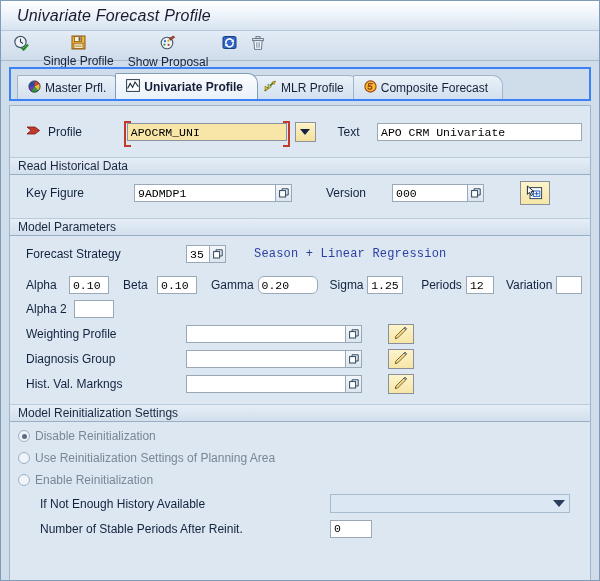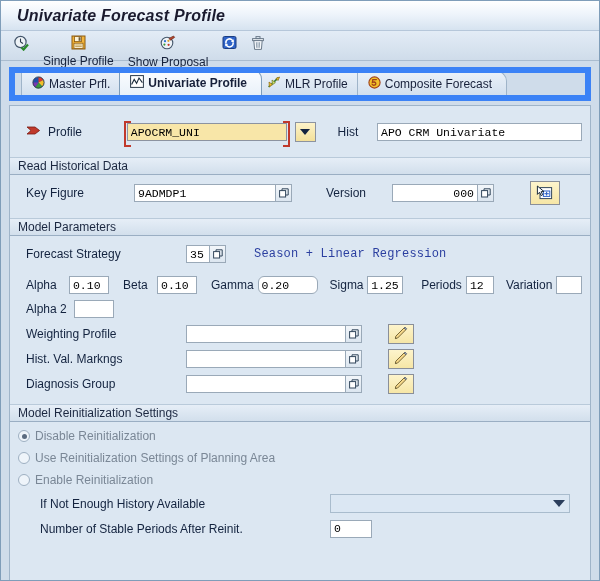--- a/index.html
+++ b/index.html
@@ -22,21 +22,21 @@
   
   .titlebar {
     height:30px;
     background:linear-gradient(to bottom,#ffffff 0%,#eef4fb 45%,#d6e3f0 100%);
     border-bottom:1px solid #b6c7da;
     display:flex; align-items:center;
     padding-left:16px;
   }
   .titlebar .title {
     font-size:16px;
-    font-weight:bold;
+    font-weight:normal;
     font-style:italic;
     color:#1a1a2e;
     letter-spacing:.2px;
   }
 
   
   .toolbar {
     height:30px;
     background:linear-gradient(to bottom,#e3ecf6 0%,#cfdcea 100%);
     border-bottom:1px solid #aabccf;
@@ -58,21 +58,21 @@
   .ico-exec { width:16px; height:16px; }
   
   .ico-save { width:15px; height:15px; }
   .ico-prop { width:16px; height:16px; }
   .ico-refresh { width:15px; height:15px; }
   .ico-trash { width:14px; height:16px; }
 
   
   .tabwrap {
     margin:6px 8px 0 8px;
-    border:6px solid #3b82f6;
+    border:2px solid #3b82f6;
     background:#cfdcea;
     height:34px;
     position:relative;
     overflow:hidden;
   }
   .tabs {
     display:flex; align-items:flex-end;
     height:100%;
     padding-left:6px;
   }
@@ -354,21 +354,21 @@
           </span>
           <span class="lab" style="margin-left:6px;width:84px">Profile</span>
 
           <span class="reqwrap">
             <input class="fld req" style="width: 160px;" readonly="" value="APOCRM_UNI">
           </span>
           <span class="ddbtn" style="margin-left:8px">
             <span class="caret"></span>
           </span>
 
-          <span class="lab" style="margin-left:22px;width:42px">Hist</span>
+          <span class="lab" style="margin-left:22px;width:42px">Text</span>
           <input class="fld" style="width: 218px;" readonly="" value="APO CRM Univariate">
         </div>
       </div>
     </div>
 
     <div class="spacer"></div>
 
     <div class="group">
       <div class="ghead">
         <span>Read Historical Data</span>
@@ -378,21 +378,21 @@
           <span class="lab" style="margin-left:8px;width:108px">Key Figure</span>
           <input class="fld" style="width: 142px;" readonly="" value="9ADMDP1">
           <span class="f4">
             <svg width="10" height="10" viewBox="0 0 10 10">
               <rect x="0.6" y="2.6" width="6" height="6.4" fill="#fff" stroke="#33475c" stroke-width="1"></rect>
               <path d="M3 2.6 L3 0.8 L9.2 0.8 L9.2 7 L6.6 7" fill="none" stroke="#33475c" stroke-width="1"></path>
             </svg>
           </span>
 
           <span class="lab" style="margin-left:34px;width:66px">Version</span>
-          <input class="fld" style="width: 86px; text-align: right;" readonly="" value="000">
+          <input class="fld" style="width: 76px;" readonly="" value="000">
           <span class="f4">
             <svg width="10" height="10" viewBox="0 0 10 10">
               <rect x="0.6" y="2.6" width="6" height="6.4" fill="#fff" stroke="#33475c" stroke-width="1"></rect>
               <path d="M3 2.6 L3 0.8 L9.2 0.8 L9.2 7 L6.6 7" fill="none" stroke="#33475c" stroke-width="1"></path>
             </svg>
           </span>
 
           <span class="ybtn big" style="margin-left:36px">
             <svg width="18" height="16" viewBox="0 0 18 16">
               <rect x="4" y="2.6" width="11.6" height="11" fill="#fff" stroke="#33475c" stroke-width="1"></rect>
@@ -465,54 +465,54 @@
         <span class="ybtn" style="margin-left:26px">
           <svg width="16" height="14" viewBox="0 0 16 14">
             <path d="M2.4 11.6 L4.6 11 L12.8 2.8 L11 1 L2.8 9.2 Z" fill="#f6d88a" stroke="#6b5a2a" stroke-width=".9"></path>
             <path d="M11 1 L12.8 2.8 L13.8 1.8 L12 0 Z" fill="#9aa3ae" stroke="#5a6470" stroke-width=".8"></path>
             <path d="M2.4 11.6 L3.6 11.3 L2.7 10.4 Z" fill="#3a3a3a"></path>
           </svg>
         </span>
       </div>
 
       <div class="row" style="height:25px">
+        <span class="lab" style="margin-left:8px;width:160px">Diagnosis Group</span>
+        <input class="fld" style="width: 160px;" readonly="" value="">
+        <span class="f4">
+          <svg width="10" height="10" viewBox="0 0 10 10">
+            <rect x="0.6" y="2.6" width="6" height="6.4" fill="#fff" stroke="#33475c" stroke-width="1"></rect>
+            <path d="M3 2.6 L3 0.8 L9.2 0.8 L9.2 7 L6.6 7" fill="none" stroke="#33475c" stroke-width="1"></path>
+          </svg>
+        </span>
+        <span class="ybtn" style="margin-left:26px">
+          <svg width="16" height="14" viewBox="0 0 16 14">
+            <path d="M2.4 11.6 L4.6 11 L12.8 2.8 L11 1 L2.8 9.2 Z" fill="#f6d88a" stroke="#6b5a2a" stroke-width=".9"></path>
+            <path d="M11 1 L12.8 2.8 L13.8 1.8 L12 0 Z" fill="#9aa3ae" stroke="#5a6470" stroke-width=".8"></path>
+            <path d="M2.4 11.6 L3.6 11.3 L2.7 10.4 Z" fill="#3a3a3a"></path>
+          </svg>
+        </span>
+      </div>
+
+      <div class="row" style="height:25px">
         <span class="lab" style="margin-left:8px;width:160px">Hist. Val. Markngs</span>
         <input class="fld" style="width: 160px;" readonly="" value="">
         <span class="f4">
           <svg width="10" height="10" viewBox="0 0 10 10">
             <rect x="0.6" y="2.6" width="6" height="6.4" fill="#fff" stroke="#33475c" stroke-width="1"></rect>
             <path d="M3 2.6 L3 0.8 L9.2 0.8 L9.2 7 L6.6 7" fill="none" stroke="#33475c" stroke-width="1"></path>
           </svg>
         </span>
         <span class="ybtn" style="margin-left:26px">
           <svg width="16" height="14" viewBox="0 0 16 14">
             <path d="M2.4 11.6 L4.6 11 L12.8 2.8 L11 1 L2.8 9.2 Z" fill="#f6d88a" stroke="#6b5a2a" stroke-width=".9"></path>
             <path d="M11 1 L12.8 2.8 L13.8 1.8 L12 0 Z" fill="#9aa3ae" stroke="#5a6470" stroke-width=".8"></path>
             <path d="M2.4 11.6 L3.6 11.3 L2.7 10.4 Z" fill="#3a3a3a"></path>
           </svg>
         </span>
       </div>
-
-      <div class="row" style="height:25px">
-        <span class="lab" style="margin-left:8px;width:160px">Diagnosis Group</span>
-        <input class="fld" style="width: 160px;" readonly="" value="">
-        <span class="f4">
-          <svg width="10" height="10" viewBox="0 0 10 10">
-            <rect x="0.6" y="2.6" width="6" height="6.4" fill="#fff" stroke="#33475c" stroke-width="1"></rect>
-            <path d="M3 2.6 L3 0.8 L9.2 0.8 L9.2 7 L6.6 7" fill="none" stroke="#33475c" stroke-width="1"></path>
-          </svg>
-        </span>
-        <span class="ybtn" style="margin-left:26px">
-          <svg width="16" height="14" viewBox="0 0 16 14">
-            <path d="M2.4 11.6 L4.6 11 L12.8 2.8 L11 1 L2.8 9.2 Z" fill="#f6d88a" stroke="#6b5a2a" stroke-width=".9"></path>
-            <path d="M11 1 L12.8 2.8 L13.8 1.8 L12 0 Z" fill="#9aa3ae" stroke="#5a6470" stroke-width=".8"></path>
-            <path d="M2.4 11.6 L3.6 11.3 L2.7 10.4 Z" fill="#3a3a3a"></path>
-          </svg>
-        </span>
-      </div>
     </div>
 
     <div class="spacer"></div>
 
     <div class="group">
       <div class="ghead">
         <span>Model Reinitialization Settings</span>
       </div>
       <div class="gbody" style="padding-top:3px;padding-bottom:0">
 

